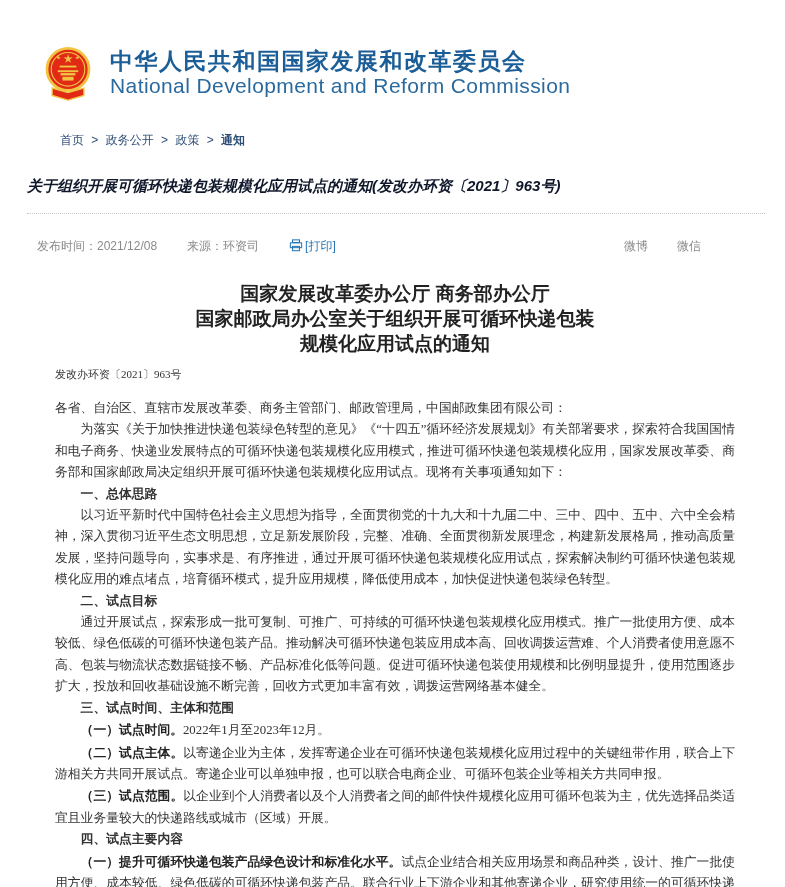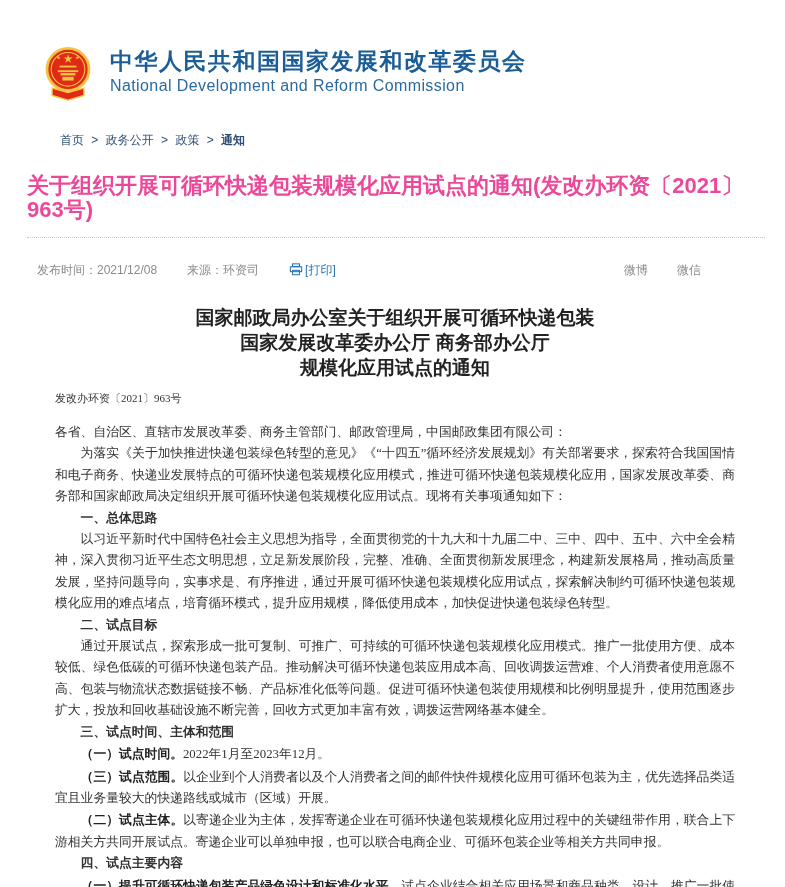--- a/index.html
+++ b/index.html
@@ -4,30 +4,30 @@
 <style>
   html,body{margin:0;padding:0;background:#fff;}
   body{width:785px;min-height:887px;font-family:"Liberation Sans",sans-serif;-webkit-font-smoothing:antialiased;}
   .page{width:785px;overflow:hidden;background:#fff;}
 
   
   .site-header{display:flex;align-items:flex-start;padding:46px 0 0 40px;}
   .emblem{width:56px;height:56px;flex:0 0 auto;}
   .titles{margin-left:14px;padding-top:2px;}
   .title-cn{font-size:23px;font-weight:700;color:#1b5e97;letter-spacing:1.5px;line-height:26px;}
-  .title-en{font-size:16px;color:#2a6a9e;letter-spacing:.4px;margin-top:2px;line-height:20px;}
+  .title-en{font-size:21px;color:#2a6a9e;letter-spacing:.4px;margin-top:2px;line-height:20px;}
 
   
   .breadcrumb{margin:30px 0 0 60px;font-size:12px;color:#2e4d76;line-height:16px;}
   .crumb{color:#2e4d76;cursor:pointer;}
   .crumb-sep{margin:0 4px;color:#2e4d76;}
   .crumb-current{font-weight:700;}
 
   
-  .page-title{margin:26px 20px 0 27px;font-size:22px;font-weight:700;color:#ec4899;line-height:24px;}
+  .page-title{margin:26px 20px 0 27px;font-size:15px;font-weight:700;color:#0f172a;line-height:24px;font-style:italic;}
   .divider{margin:15px 20px 0 27px;border-bottom:1px dotted #c9c9c9;height:0;}
   .meta{display:flex;justify-content:space-between;align-items:center;margin:24px 84px 0 37px;font-size:12px;color:#8a8a8a;}
   .meta-left{display:flex;align-items:flex-end;}
   .meta-item{margin-right:30px;white-space:nowrap;}
   .print-btn{display:inline-flex;align-items:center;gap:2px;color:#2876b4;cursor:pointer;white-space:nowrap;}
   .share{display:flex;align-items:center;}
   .share-link{color:#8a8a8a;cursor:pointer;white-space:nowrap;}
   .share-link + .share-link{margin-left:29px;}
 
   
@@ -98,35 +98,35 @@
         </span>
       </div>
       <div class="share">
         <span class="share-link">微博</span>
         <span class="share-link">微信</span>
       </div>
     </div>
 
     <article class="document">
       <div class="doc-title">
+        <div>国家发展改革委办公厅 商务部办公厅</div>
         <div>国家邮政局办公室关于组织开展可循环快递包装</div>
-        <div>国家发展改革委办公厅 商务部办公厅</div>
         <div>规模化应用试点的通知</div>
       </div>
       <div class="doc-number">发改办环资〔2021〕963号</div>
       <div class="doc-body">
           <p class="doc-salutation">各省、自治区、直辖市发展改革委、商务主管部门、邮政管理局，中国邮政集团有限公司：</p>
           <p class="doc-para">为落实《关于加快推进快递包装绿色转型的意见》《“十四五”循环经济发展规划》有关部署要求，探索符合我国国情和电子商务、快递业发展特点的可循环快递包装规模化应用模式，推进可循环快递包装规模化应用，国家发展改革委、商务部和国家邮政局决定组织开展可循环快递包装规模化应用试点。现将有关事项通知如下：</p>
           <p class="doc-heading">一、总体思路</p>
           <p class="doc-para">以习近平新时代中国特色社会主义思想为指导，全面贯彻党的十九大和十九届二中、三中、四中、五中、六中全会精神，深入贯彻习近平生态文明思想，立足新发展阶段，完整、准确、全面贯彻新发展理念，构建新发展格局，推动高质量发展，坚持问题导向，实事求是、有序推进，通过开展可循环快递包装规模化应用试点，探索解决制约可循环快递包装规模化应用的难点堵点，培育循环模式，提升应用规模，降低使用成本，加快促进快递包装绿色转型。</p>
           <p class="doc-heading">二、试点目标</p>
           <p class="doc-para">通过开展试点，探索形成一批可复制、可推广、可持续的可循环快递包装规模化应用模式。推广一批使用方便、成本较低、绿色低碳的可循环快递包装产品。推动解决可循环快递包装应用成本高、回收调拨运营难、个人消费者使用意愿不高、包装与物流状态数据链接不畅、产品标准化低等问题。促进可循环快递包装使用规模和比例明显提升，使用范围逐步扩大，投放和回收基础设施不断完善，回收方式更加丰富有效，调拨运营网络基本健全。</p>
           <p class="doc-heading">三、试点时间、主体和范围</p>
           <p class="doc-para"><strong>（一）试点时间。</strong>2022年1月至2023年12月。</p>
+          <p class="doc-para"><strong>（二）试点主体。</strong>以寄递企业为主体，发挥寄递企业在可循环快递包装规模化应用过程中的关键纽带作用，联合上下游相关方共同开展试点。寄递企业可以单独申报，也可以联合电商企业、可循环包装企业等相关方共同申报。</p>
           <p class="doc-para"><strong>（三）试点范围。</strong>以企业到个人消费者以及个人消费者之间的邮件快件规模化应用可循环包装为主，优先选择品类适宜且业务量较大的快递路线或城市（区域）开展。</p>
-          <p class="doc-para"><strong>（二）试点主体。</strong>以寄递企业为主体，发挥寄递企业在可循环快递包装规模化应用过程中的关键纽带作用，联合上下游相关方共同开展试点。寄递企业可以单独申报，也可以联合电商企业、可循环包装企业等相关方共同申报。</p>
           <p class="doc-heading">四、试点主要内容</p>
           <p class="doc-para"><strong>（一）提升可循环快递包装产品绿色设计和标准化水平。</strong>试点企业结合相关应用场景和商品种类，设计、推广一批使用方便、成本较低、绿色低碳的可循环快递包装产品。联合行业上下游企业和其他寄递企业，研究使用统一的可循环快递包装编码和规格型号，提升可循环快递包装产品标准化应用水平。</p>
         </div>
     </article>
   </main>
 
 </div>
 
 </body></html>

